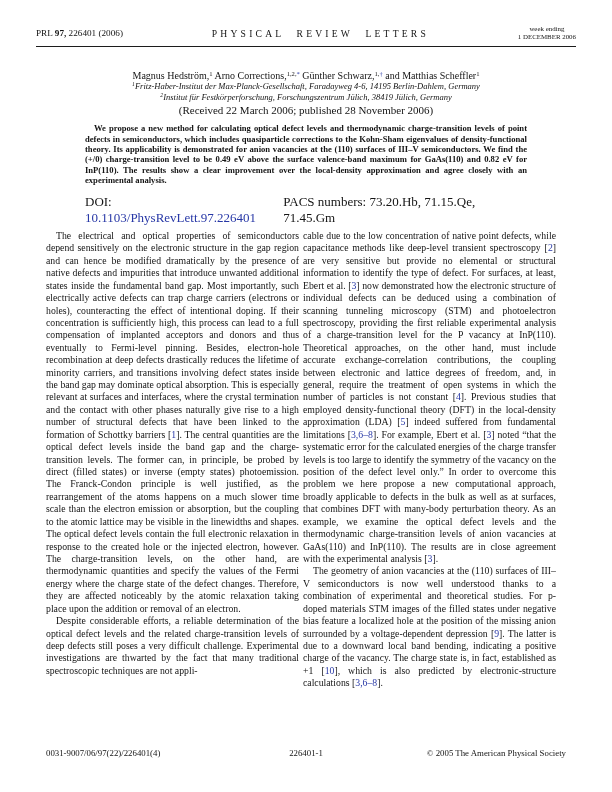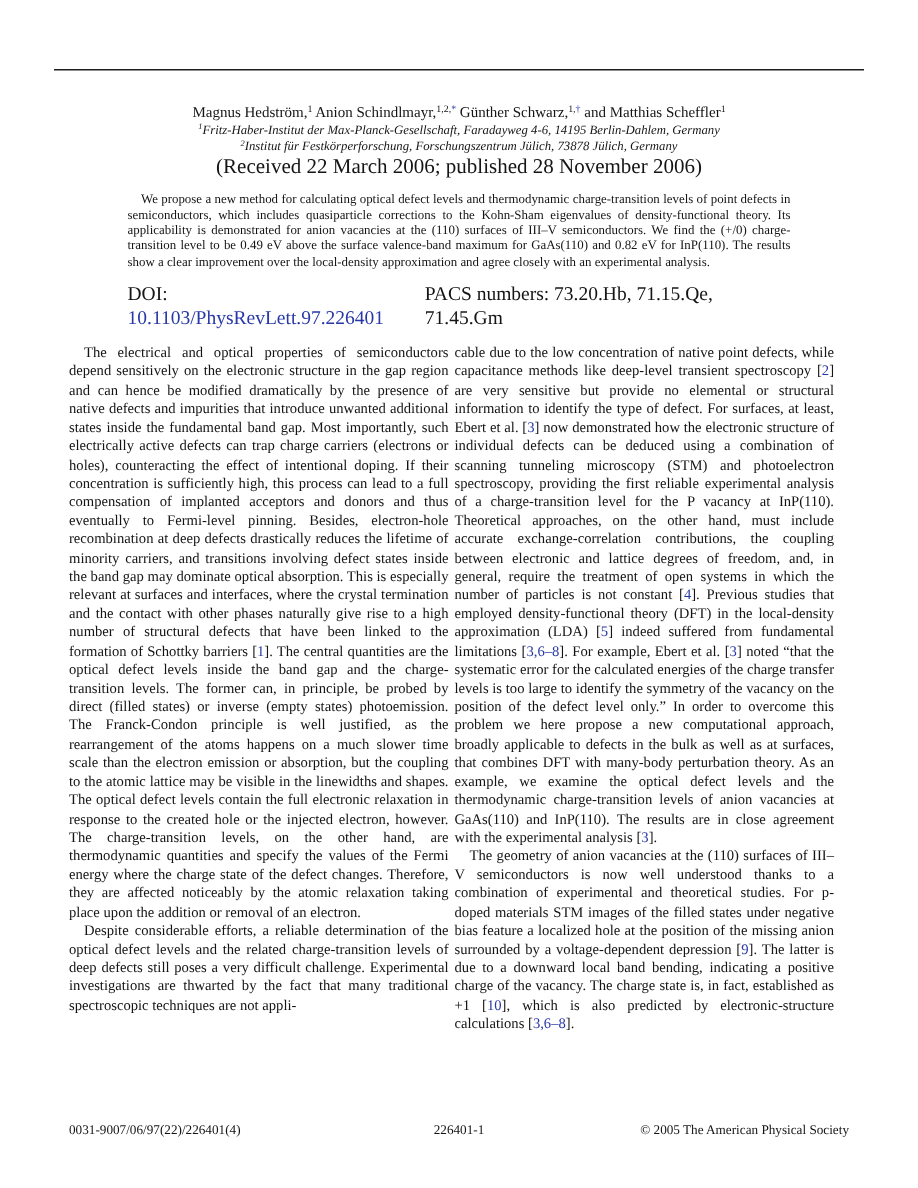--- a/index.html
+++ b/index.html
@@ -29,25 +29,25 @@
   }
   
   .front{position:absolute;top:60px;left:0;right:0;}
   .title{
     margin:0;text-align:center;
     font-size:12.3px;font-weight:bold;line-height:15px;
   }
   .authors{margin-top:10px;text-align:center;font-size:10px;}
   .affil{text-align:center;font-style:italic;font-size:8.5px;line-height:10.6px;}
   .affil:first-of-type{margin-top:4px;}
-  .received{text-align:center;font-size:14px;margin-top:2px;}
+  .received{text-align:center;font-size:11px;margin-top:2px;}
   .abstract{
     width:442px;margin:7px auto 0;
     text-align:justify;text-indent:9px;
-    font-size:8.6px;line-height:10.35px;
+    font-size:8.6px;line-height:10.35px;font-weight:bold;
   }
   .doi-row{
     width:442px;margin:9px auto 0;
     display:flex;justify-content:space-between;
     font-size:13px;
   }
   .doi a, .link{color:var(--link);text-decoration:none;cursor:pointer;}
   
   .columns{
     position:absolute;top:230px;left:46px;
@@ -69,28 +69,36 @@
   .seg-sup{font-size:0.66em;vertical-align:0.5em;line-height:0;}
   .seg-i{}
   .seg-b{font-weight:bold;}
   .seg-ref,.seg-link{color:var(--link);}
 </style>
 </head>
 <body>
 
 <div class="page">
 
+  <div class="jheader">
+    <div class="h-left"><span>PRL </span><span class="seg-b">97,</span><span> 226401 (2006)</span></div>
+    <div class="h-center">PHYSICAL REVIEW LETTERS</div>
+    <div class="h-right">
+      <div>week ending</div>
+      <div>1 DECEMBER 2006</div>
+    </div>
+  </div>
   <hr class="header-rule">
 
   <div class="front">
 
-    <div class="authors"><span>Magnus Hedström,</span><span class="seg-sup">1</span><span> Anion Schindlmayr,</span><span class="seg-sup">1,2,</span><span class="seg-sup seg-link">*</span><span> Günther Schwarz,</span><span class="seg-sup">1,</span><span class="seg-sup seg-link">†</span><span> and Matthias Scheffler</span><span class="seg-sup">1</span></div>
+    <div class="authors"><span>Magnus Hedström,</span><span class="seg-sup">1</span><span> Arno Corrections,</span><span class="seg-sup">1,2,</span><span class="seg-sup seg-link">*</span><span> Günther Schwarz,</span><span class="seg-sup">1,</span><span class="seg-sup seg-link">†</span><span> and Matthias Scheffler</span><span class="seg-sup">1</span></div>
 
     <div class="affil"><span class="seg-sup">1</span><span>Fritz-Haber-Institut der Max-Planck-Gesellschaft, Faradayweg 4-6, 14195 Berlin-Dahlem, Germany</span></div>
-    <div class="affil"><span class="seg-sup">2</span><span>Institut für Festkörperforschung, Forschungszentrum Jülich, 73878 Jülich, Germany</span></div>
+    <div class="affil"><span class="seg-sup">2</span><span>Institut für Festkörperforschung, Forschungszentrum Jülich, 38419 Jülich, Germany</span></div>
 
     <div class="received">(Received 22 March 2006; published 28 November 2006)</div>
 
     <div class="abstract"><span>We propose a new method for calculating optical defect levels and thermodynamic charge-transition levels of point defects in semiconductors, which includes quasiparticle corrections to the Kohn-Sham eigenvalues of density-functional theory. Its applicability is demonstrated for anion vacancies at the (110) surfaces of III–V semiconductors. We find the (+/0) charge-transition level to be 0.49 eV above the surface valence-band maximum for GaAs(110) and 0.82 eV for InP(110). The results show a clear improvement over the local-density approximation and agree closely with an experimental analysis.</span></div>
 
     <div class="doi-row">
       <div class="doi"><span>DOI: </span><a class="link">10.1103/PhysRevLett.97.226401</a></div>
       <div class="pacs">PACS numbers: 73.20.Hb, 71.15.Qe, 71.45.Gm</div>
     </div>
   </div>

